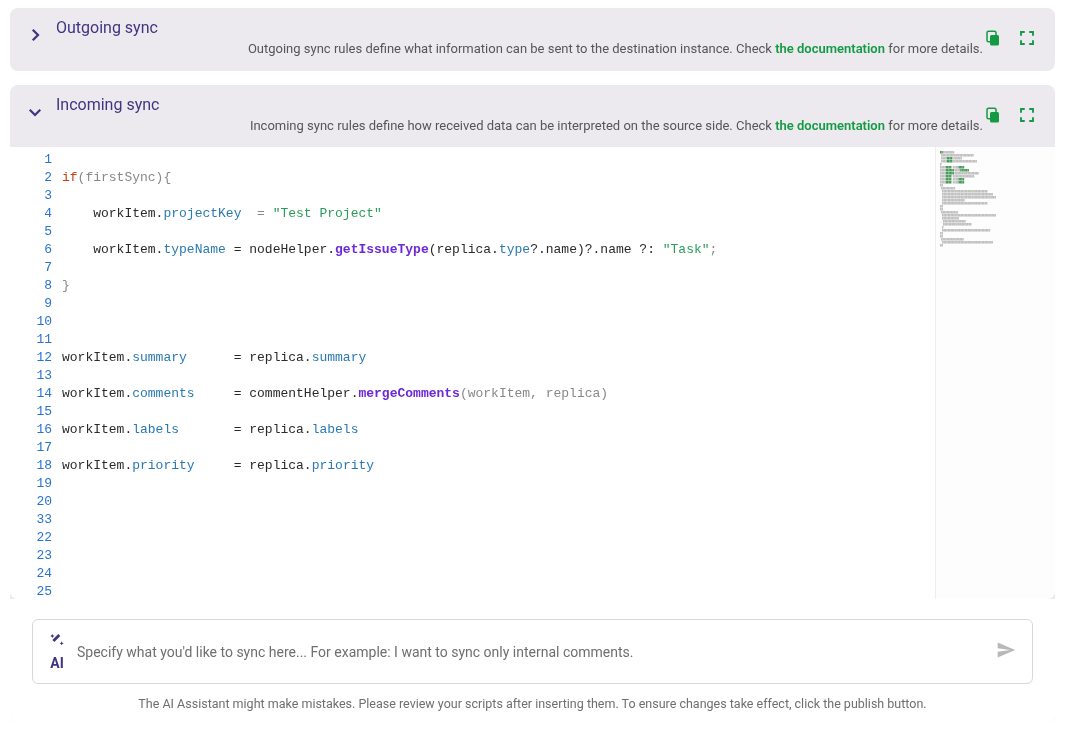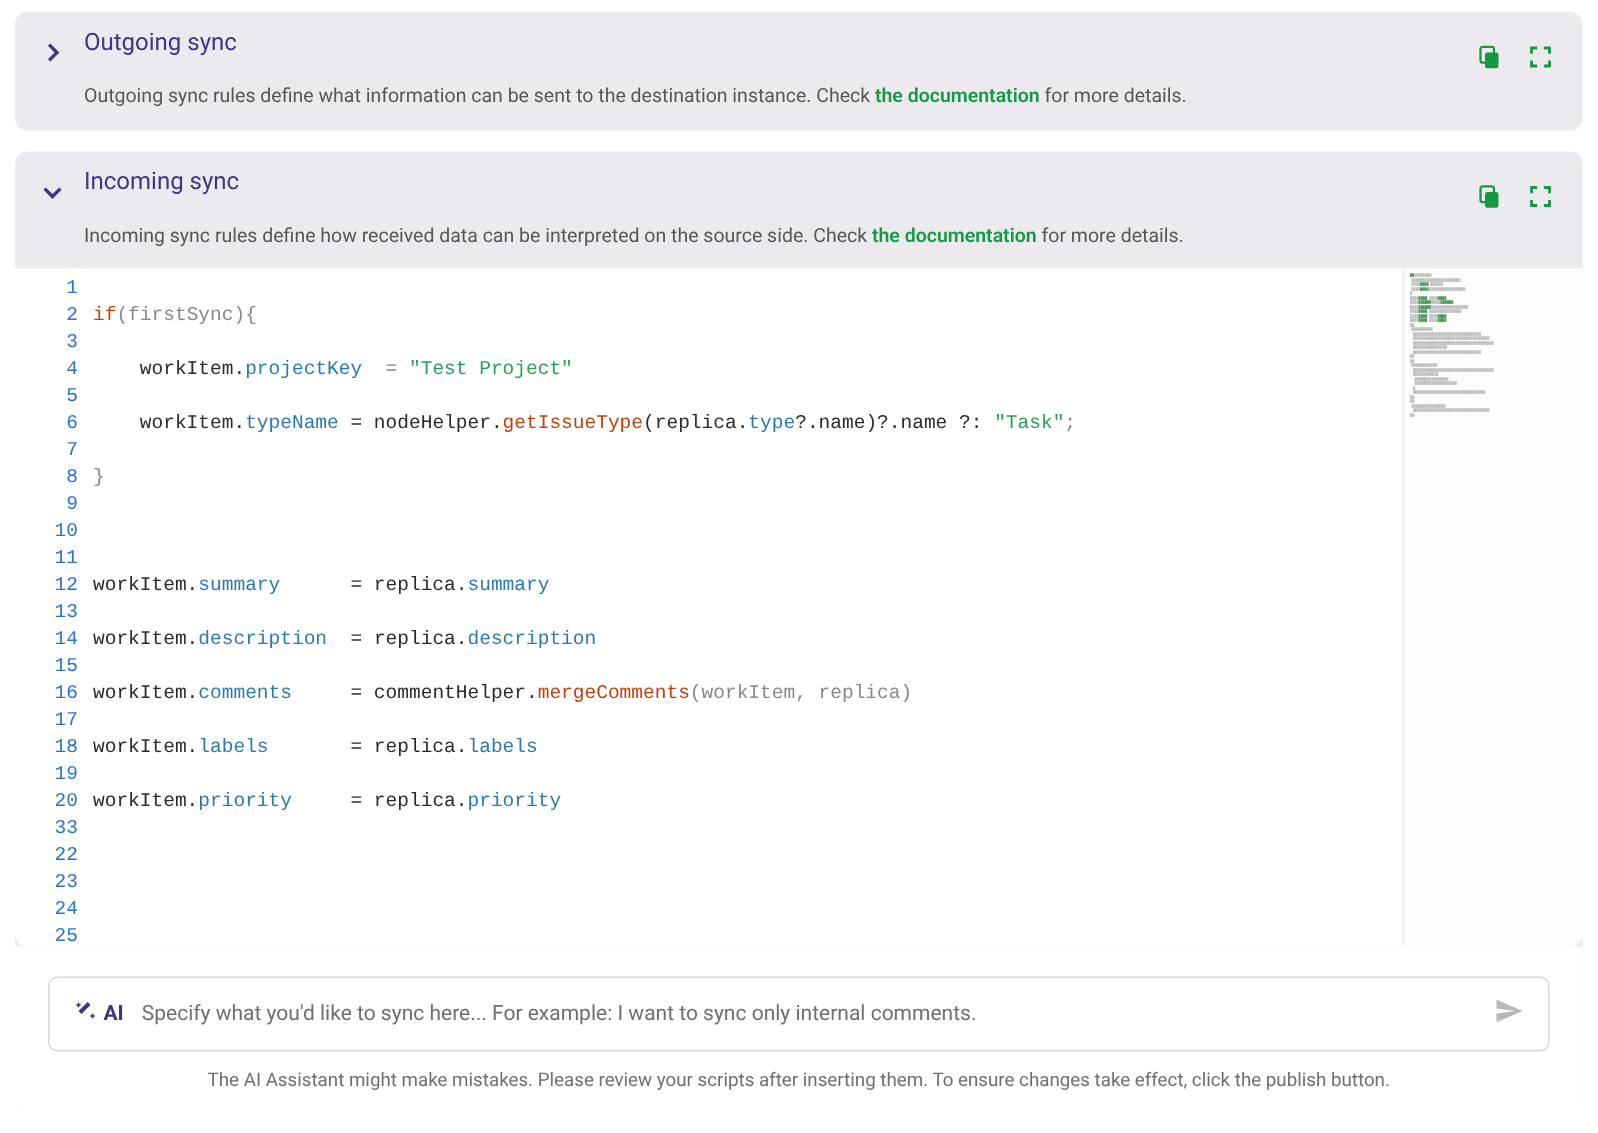--- a/index.html
+++ b/index.html
@@ -37,22 +37,23 @@
     flex: 1;
   }
   .panel-title {
     font-size: 16px;
     font-weight: 400;
     color: #3f3580;
   }
   .panel-desc {
     font-size: 13px;
     color: #565656;
-    margin-top: 18px;
+    margin-top: 2px;
     line-height: 1.5;
+    text-align: right;
   }
   .doc-link {
     color: #139a43;
     font-weight: 600;
     cursor: pointer;
   }
   .header-actions {
     display: flex;
     gap: 14px;
     align-items: center;
@@ -98,21 +99,21 @@
   .code-lines {
     padding: 4px 0;
     flex: 1;
     white-space: pre;
     color: #5c5c5c;
     overflow: hidden;
   }
   .code-lines .line { display: block; height: 18px; padding-left: 2px;}
   .kw  { color: #c2410c; }    
   .prop{ color: #2a7ab0; }
-  .func{ color: #c2410c; }
+  .func{ color: #6d28d9; font-weight: bold; }
   .str { color: #2a9d5c; }
   .punc{ color: #888; }
   .var { color: #2a2a2a; }
   .com { color: #9a9a9a; }
 
   .minimap {
     width: 120px;
     background: #fdfdfd;
     border-left: 1px solid #eee;
     padding: 4px 4px;
@@ -140,20 +141,21 @@
     padding: 12px 16px;
     gap: 12px;
   }
   .ai-badge {
     display: flex;
     align-items: center;
     gap: 4px;
     color: #3f3580;
     font-weight: 700;
     font-size: 14px;
+    flex-direction: column;
   }
   .ai-placeholder {
     flex: 1;
     color: #6f6f6f;
     font-size: 14px;
   }
   .ai-send {
     color: #b8b8b8;
     cursor: pointer;
   }
@@ -253,21 +255,20 @@
           <span class="ln">24</span>
           <span class="ln">25</span>
         </div>
       <div class="code-lines">
 <span class="line"><span class="kw">if</span><span class="punc">(firstSync){</span></span>
 <span class="line"><span class="var">    workItem.</span><span class="prop">projectKey</span><span class="punc">  = </span><span class="str">"Test Project"</span></span>
 <span class="line"><span class="var">    workItem.</span><span class="prop">typeName</span><span class="var"> = nodeHelper.</span><span class="func">getIssueType</span><span class="var">(replica.</span><span class="prop">type</span><span class="var">?.name)?.name ?: </span><span class="str">"Task"</span><span class="punc">;</span></span>
 <span class="line"><span class="punc">}</span></span>
 <span class="line"></span>
 <span class="line"><span class="var">workItem.</span><span class="prop">summary</span><span class="var">      = replica.</span><span class="prop">summary</span></span>
-<span class="line"><span class="var">workItem.</span><span class="prop">description</span><span class="var">  = replica.</span><span class="prop">description</span></span>
 <span class="line"><span class="var">workItem.</span><span class="prop">comments</span><span class="var">     = commentHelper.</span><span class="func">mergeComments</span><span class="punc">(workItem, replica)</span></span>
 <span class="line"><span class="var">workItem.</span><span class="prop">labels</span><span class="var">       = replica.</span><span class="prop">labels</span></span>
 <span class="line"><span class="var">workItem.</span><span class="prop">priority</span><span class="var">     = replica.</span><span class="prop">priority</span></span>
 
 
 
 
 
 
 

